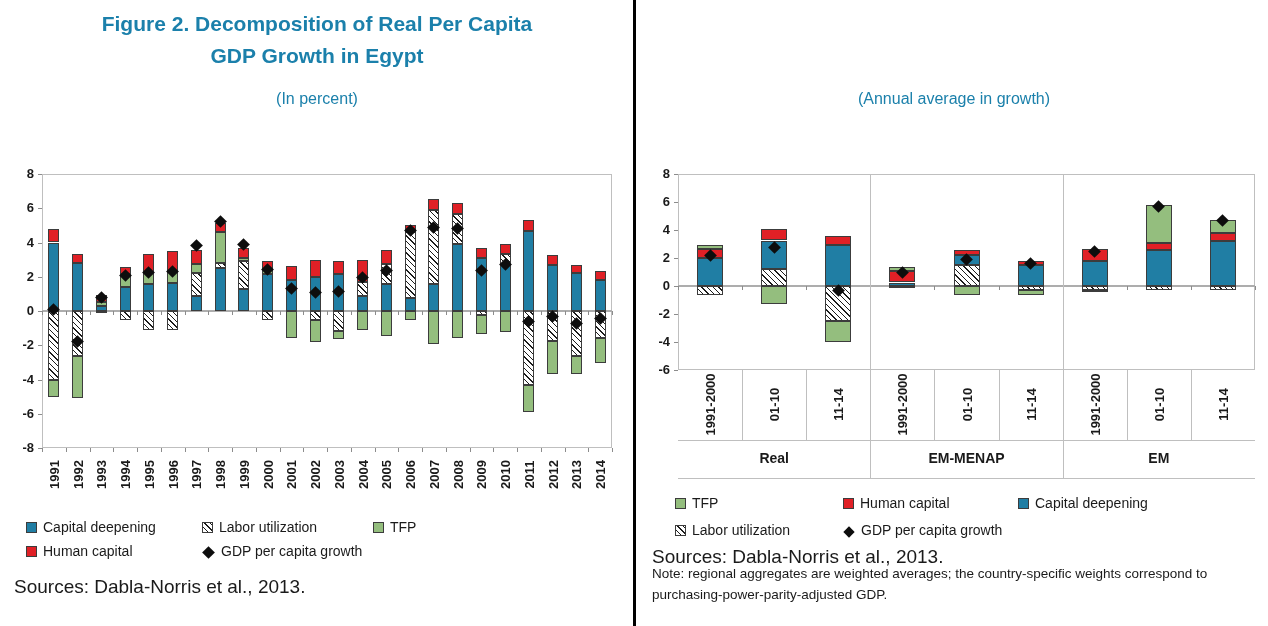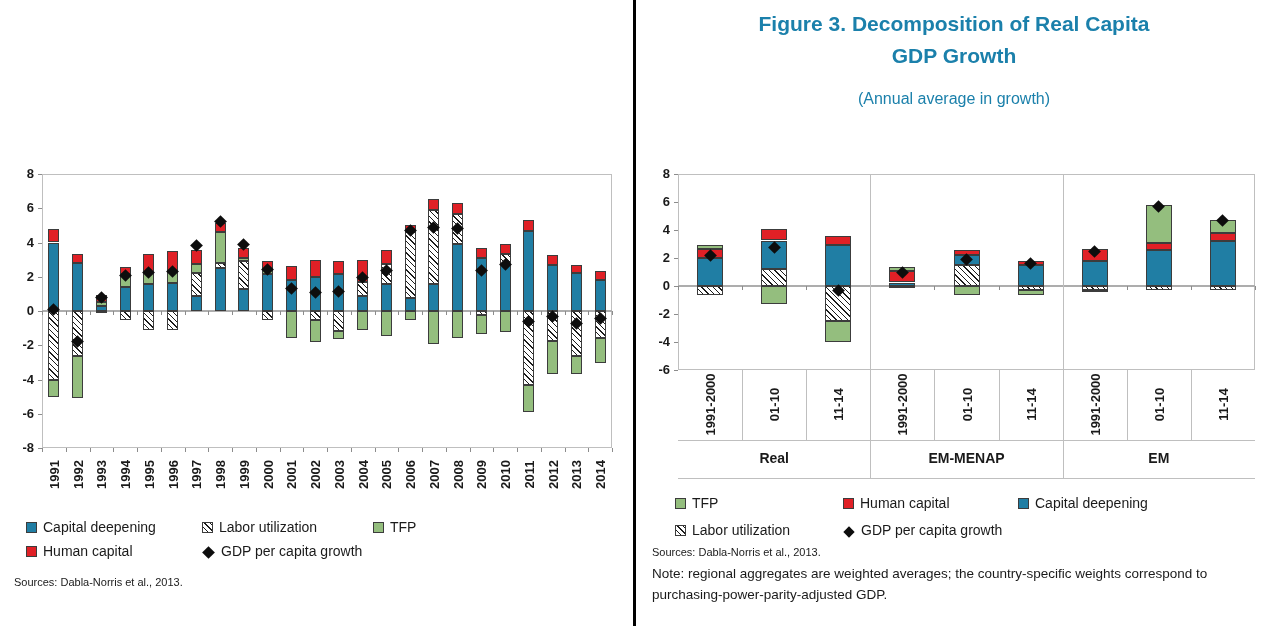--- a/index.html
+++ b/index.html
@@ -24,54 +24,55 @@
   .hline{position:absolute;height:1px;background:#bfbfbf;}
   .group-label{position:absolute;font-size:14px;font-weight:600;text-align:center;}
   .legend-item{position:absolute;font-size:14px;white-space:nowrap;}
   .sw{display:inline-block;width:11px;height:11px;box-sizing:border-box;border:1px solid #3c3c3c;
       vertical-align:-1px;margin-right:6px;}
   .sw-cd{background:#207EA4;}
   .sw-hc{background:#E02026;}
   .sw-tfp{background:#94BE7E;}
   .sw-lu{background:repeating-linear-gradient(45deg,#ffffff 0px,#ffffff 3px,#1c1c1c 3px,#1c1c1c 4px);}
   .sw-gdp{width:9px;height:9px;border:none;background:#0d0d0d;transform:rotate(45deg);margin-right:8px;margin-left:2px;}
-  .src-text{position:absolute;font-size:11px;}
+  .src-text{position:absolute;font-size:19px;}
   .note-text{position:absolute;font-size:13.5px;}
 </style>
 </head>
 <body>
 
 <div id="stage">
 
   <div class="divider"></div>
 
+  <div class="abs panel-title" style="left:0;top:8px;width:634px;">
+    <div>Figure 2. Decomposition of Real Per Capita</div>
+    <div>GDP Growth in Egypt</div>
+  </div>
+  <div class="abs panel-sub" style="left:0;top:90px;width:634px;">(In percent)</div>
 
   <div id="fig2-plot" class="abs"></div>
 
   <div class="legend-item" style="left:26px;top:519px;">
     <span class="sw sw-cd"></span><span>Capital deepening</span>
   </div>
   <div class="legend-item" style="left:202px;top:519px;">
     <span class="sw sw-lu"></span><span>Labor utilization</span>
   </div>
   <div class="legend-item" style="left:373px;top:519px;">
     <span class="sw sw-tfp"></span><span>TFP</span>
   </div>
   <div class="legend-item" style="left:26px;top:543px;">
     <span class="sw sw-hc"></span><span>Human capital</span>
   </div>
   <div class="legend-item" style="left:202px;top:543px;">
     <span class="sw sw-gdp"></span><span>GDP per capita growth</span>
   </div>
   <div class="src-text" style="left:14px;top:576px;">Sources: Dabla-Norris et al., 2013.</div>
 
-  <div class="abs panel-title" style="left:640px;top:8px;width:628px;">
-    <div>Figure 3. Decomposition of Real Capita</div>
-    <div>GDP Growth</div>
-  </div>
   <div class="abs panel-sub" style="left:640px;top:90px;width:628px;">(Annual average in growth)</div>
 
   <div id="fig3-plot" class="abs"></div>
 
   <div class="legend-item" style="left:675px;top:495px;">
     <span class="sw sw-tfp"></span><span>TFP</span>
   </div>
   <div class="legend-item" style="left:843px;top:495px;">
     <span class="sw sw-hc"></span><span>Human capital</span>
   </div>

